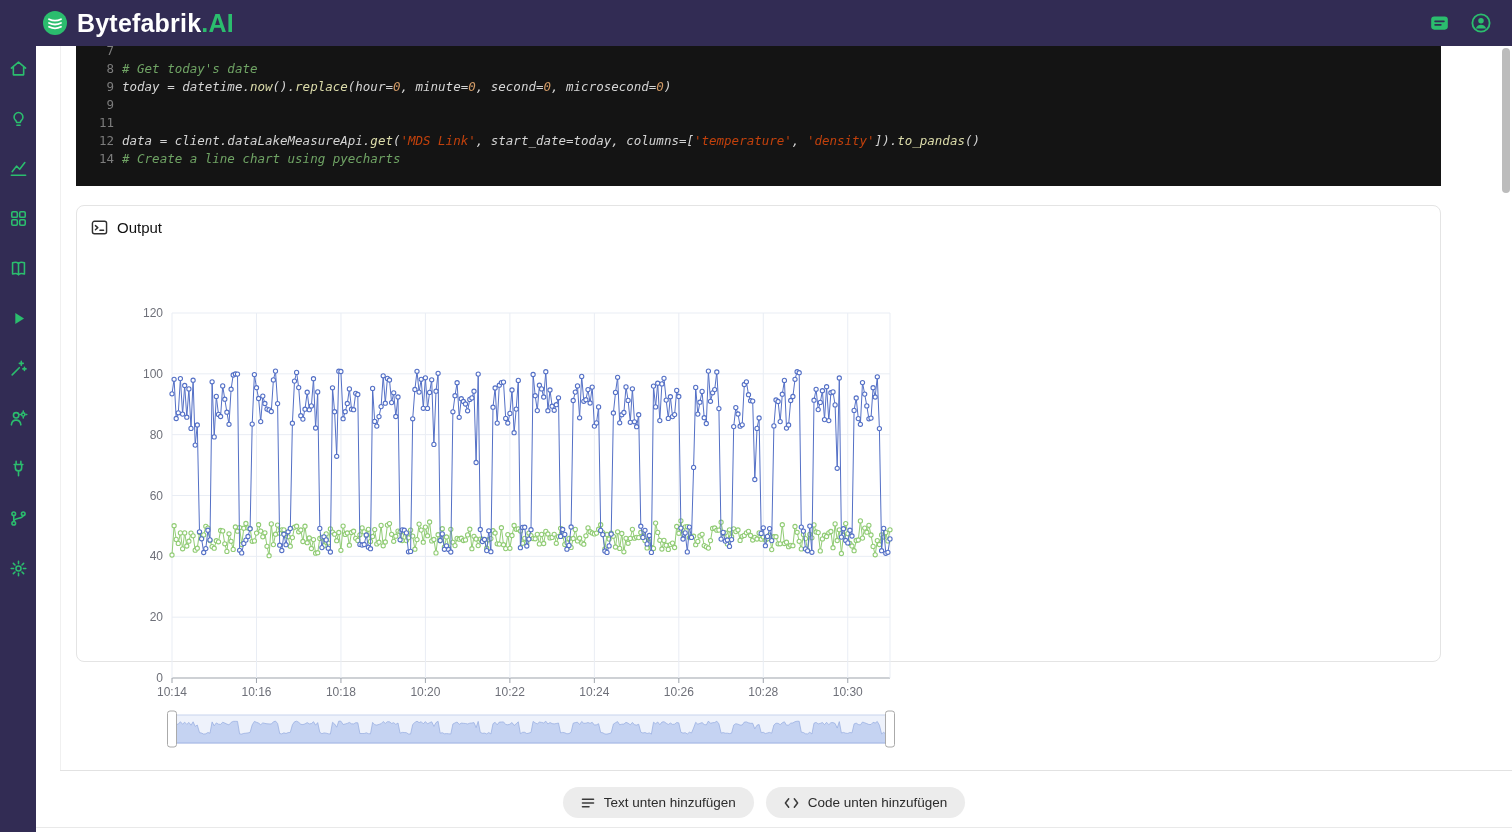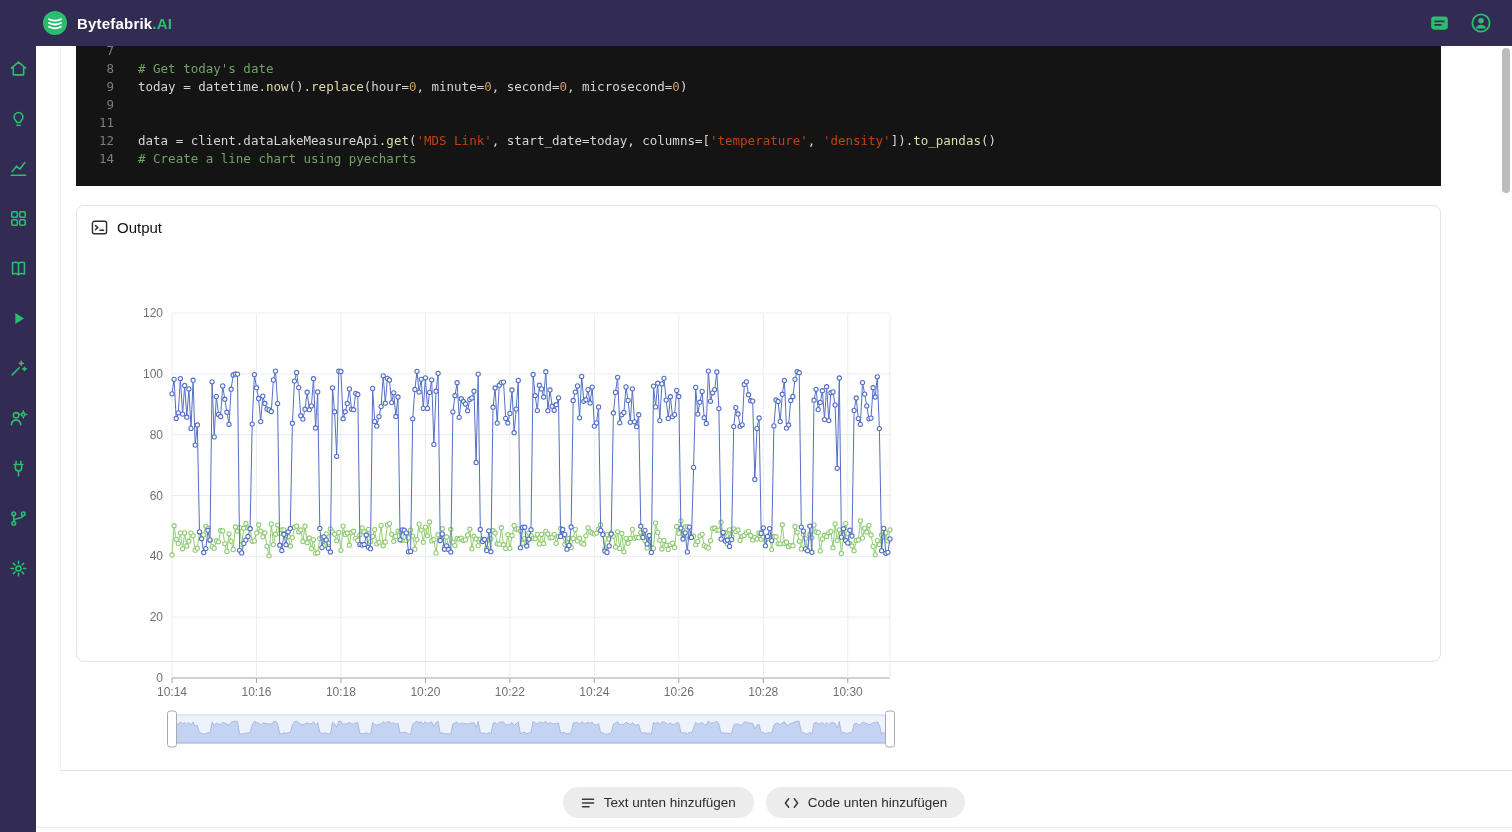--- a/index.html
+++ b/index.html
@@ -4,38 +4,38 @@
 <style>
   html,body{margin:0;padding:0;}
   body{width:1512px;height:832px;overflow:hidden;background:#fff;
        font-family:"Liberation Sans",sans-serif;position:relative;}
   .page{position:absolute;inset:0;}
 
   
   .topbar{position:absolute;left:0;top:0;width:1512px;height:46px;background:#322c54;
           display:flex;align-items:center;padding-left:42px;box-sizing:border-box;z-index:6;}
   .logo{width:26px;height:26px;display:inline-flex;}
-  .brand{font-size:15px;font-weight:bold;color:#fff;margin-left:9px;letter-spacing:.2px;}
+  .brand{font-size:25px;font-weight:bold;color:#fff;margin-left:9px;letter-spacing:.2px;}
   .brand .accent{color:#2bbd6e;}
   .topbar-right{position:absolute;right:20px;top:0;height:46px;display:flex;align-items:center;gap:20px;}
   .top-icon{color:#2bbd6e;display:inline-flex;cursor:pointer;}
 
   
   .sidebar{position:absolute;left:0;top:46px;width:36px;height:786px;background:#322c54;
            display:flex;flex-direction:column;align-items:center;padding-top:13px;box-sizing:border-box;gap:31px;z-index:5;}
   .side-icon{width:19px;height:19px;color:#2bbd6e;display:inline-flex;cursor:pointer;}
 
   
   .cell{position:absolute;left:60px;top:38px;width:1404px;height:732px;border-left:1px solid #f0f0f0;}
 
   .codeblock{position:absolute;left:15px;top:4px;width:1365px;height:144px;background:#141414;
              font-family:"DejaVu Sans Mono",monospace;font-size:12.5px;line-height:18px;overflow:hidden;}
   .code-row{display:flex;height:18px;}
   .ln{width:38px;text-align:right;color:#7d7d7d;flex:none;}
-  .code-text{margin-left:24px;white-space:pre;}
+  .code-text{margin-left:8px;white-space:pre;font-style:italic;}
   .tk-pl{color:#d4d4d4;} .tk-com{color:#6fa364;} .tk-str{color:#c2410c;} .tk-num{color:#d19a66;} .tk-fn{color:#dcdcaa;}
 
   .output-card{position:absolute;left:15px;top:167px;width:1365px;height:457px;background:#fff;
                border:1px solid #e4e4e4;border-radius:8px;box-sizing:border-box;}
   .output-head{display:flex;align-items:center;gap:9px;padding:13px 0 0 14px;}
   .output-title{font-size:15px;color:#111;font-weight:500;}
 
   .legend{position:absolute;left:95px;top:50px;width:718px;display:flex;justify-content:center;gap:22px;}
   .legend-item{display:flex;align-items:center;gap:5px;font-size:12px;color:#333;cursor:pointer;}
   .legend-line{width:25px;height:0;border-top:2px solid #000;position:relative;display:inline-block;}

